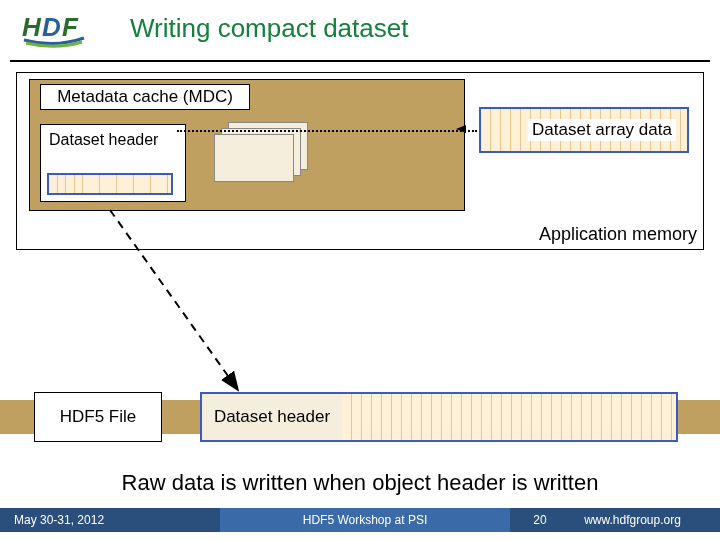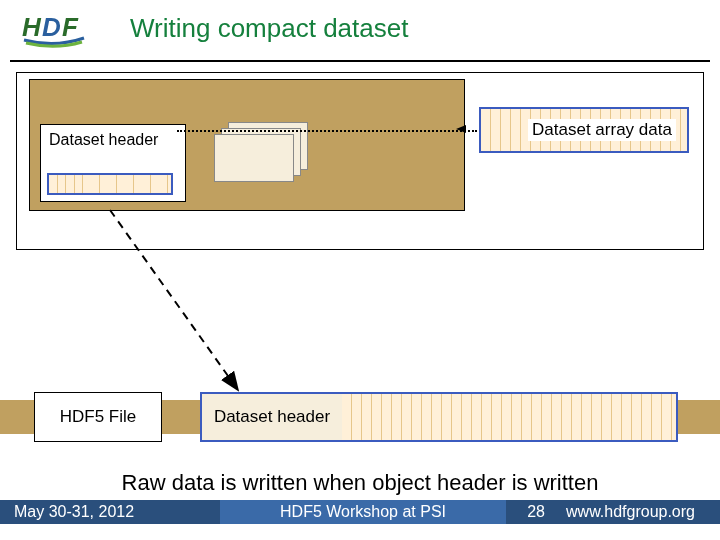--- a/index.html
+++ b/index.html
@@ -134,26 +134,26 @@
   .caption {
     position: absolute;
     left: 0; top: 470px;
     width: 720px;
     text-align: center;
     font-size: 22px;
   }
   
   .footer {
     position: absolute;
-    left: 0; bottom: 16px;
+    left: 0; bottom: 8px;
     width: 720px; height: 24px;
     background: #2a4f7c;
     color: #fff;
     display: flex; align-items: center;
-    font-size: 16px;
+    font-size: 12px;
   }
   .footer-date { padding-left: 14px; flex: 0 0 220px; }
   .footer-mid { flex: 1; text-align: left; background: #3a6aa8; height: 100%; display: flex; align-items: center; justify-content: center; padding: 0 10px; }
   .footer-mid-inner { flex: 0 0 auto; }
   .footer-pg { flex: 0 0 60px; text-align: center; }
   .footer-url { flex: 0 0 150px; text-align: center; padding-right: 25px; }
   
   .dashed-arrow {
     position: absolute;
     pointer-events: none;
@@ -171,33 +171,35 @@
       <path d="M 4 32 Q 35 40 64 30" stroke="#2a5f9e" stroke-width="3" fill="none"></path>
       <path d="M 6 35 Q 35 42 62 34" stroke="#6db33f" stroke-width="3" fill="none"></path>
     </svg>
   </div>
   <h1 class="title">Writing compact dataset</h1>
 </div>
 <div class="divider"></div>
 
 <div class="app-memory-box">
   <div class="mdc-box">
+    <div class="mdc-label-box">Metadata cache (MDC)</div>
     <div class="header-box">
       <div class="header-label">Dataset header</div>
       <div class="header-grid"></div>
     </div>
     <div class="stack-box">
       <div class="stack-card" style="left:14px;top:0"></div>
       <div class="stack-card" style="left:7px;top:6px"></div>
       <div class="stack-card" style="left:0;top:12px"></div>
     </div>
   </div>
   <div class="array-data-box">
     <span class="array-data-label">Dataset array data</span>
   </div>
+  <div class="app-mem-label">Application memory</div>
   <div class="dotted-line" style="left:160px; top:57px; width:300px;"></div>
 </div>
 
 <svg class="dashed-arrow" style="left:0;top:0;width:720px;height:540px">
   <defs>
     <marker id="arrowhead" markerWidth="10" markerHeight="8" refX="9" refY="4" orient="auto">
       <polygon points="0 0, 10 4, 0 8" fill="#000"></polygon>
     </marker>
   </defs>
   <line x1="110" y1="210" x2="238" y2="390" stroke="#000" stroke-width="2" stroke-dasharray="8,6" marker-end="url(#arrowhead)"></line>
@@ -213,15 +215,15 @@
   </div>
 </div>
 
 <div class="caption">Raw data is written when object header is written</div>
 
 <div class="footer">
   <div class="footer-date">May 30-31, 2012</div>
   <div class="footer-mid">
       <span class="footer-mid-inner">HDF5 Workshop at PSI</span>
     </div>
-  <div class="footer-pg">28</div>
+  <div class="footer-pg">20</div>
   <div class="footer-url">www.hdfgroup.org</div>
 </div>
 
 </body></html>

